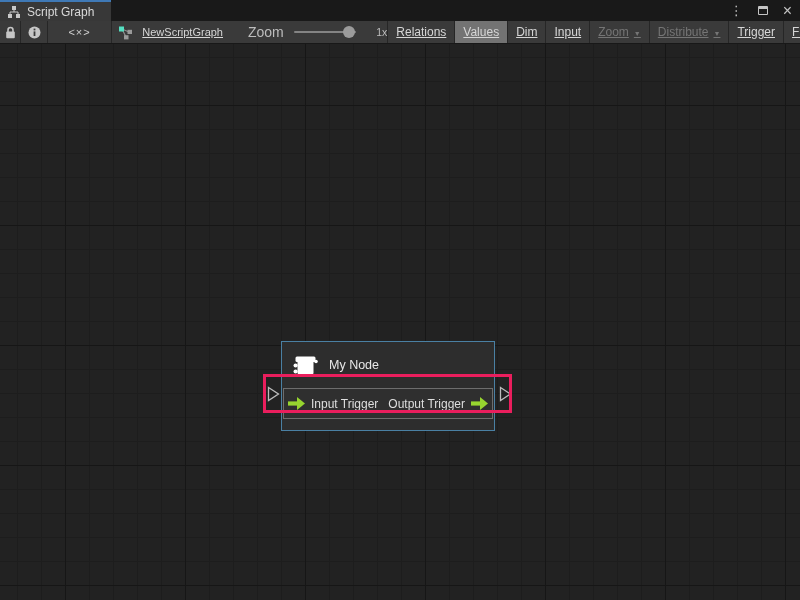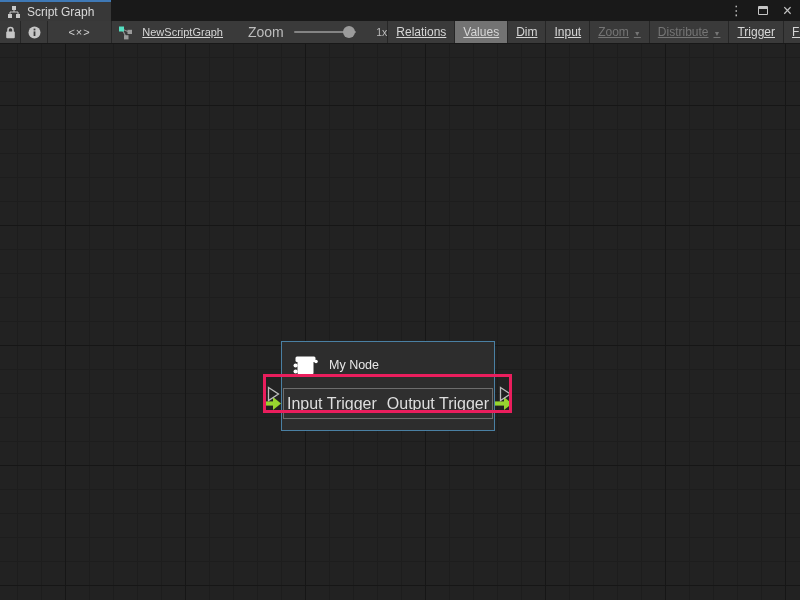--- a/index.html
+++ b/index.html
@@ -52,21 +52,21 @@
 
   
   .node { position:absolute; left:281px; top:287px; width:214px; height:90px;
           background:#2d2d2d; border:1px solid #4a80a3; z-index:1;margin-top:10px; }
   .node-header { height:46px; display:flex; align-items:center; gap:11px; padding-left:9px; }
   .node-title { color:#e8e8e8; font-size:12.5px; }
   .port-row { position:absolute; left:1px; right:1px; top:46px; height:31px;
               background:#2f2f2f; border:1px solid #6d6d6d;
               display:flex; align-items:center; justify-content:center; gap:10px; }
   .port { display:flex; align-items:center; gap:6px; }
-  .port-label { color:#dedede; font-size:16px; white-space:nowrap; }
+  .port-label { color:#dedede; font-size:12px; white-space:nowrap; }
 
   .hl-rect { position:absolute; left:263px; top:330px; width:249px; height:39px;
              border:3px solid #ea1e5d; z-index:3; pointer-events:none; }
   .conn-tri { position:absolute; z-index:2; }
   .conn-tri.left { left:267px; top:342px; }
   .conn-tri.right { left:499px; top:342px; }
 </style>
 </head>
 <body>
 

